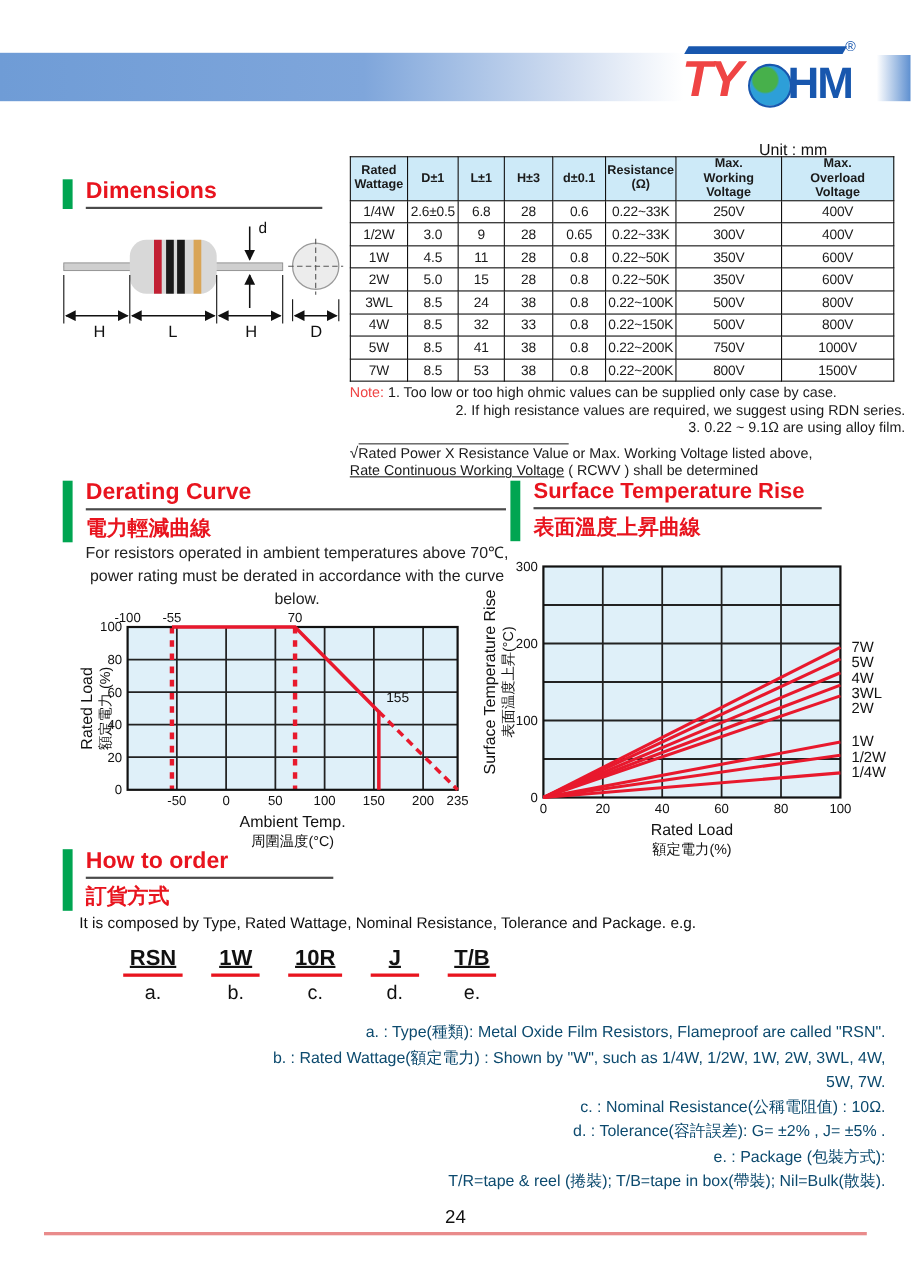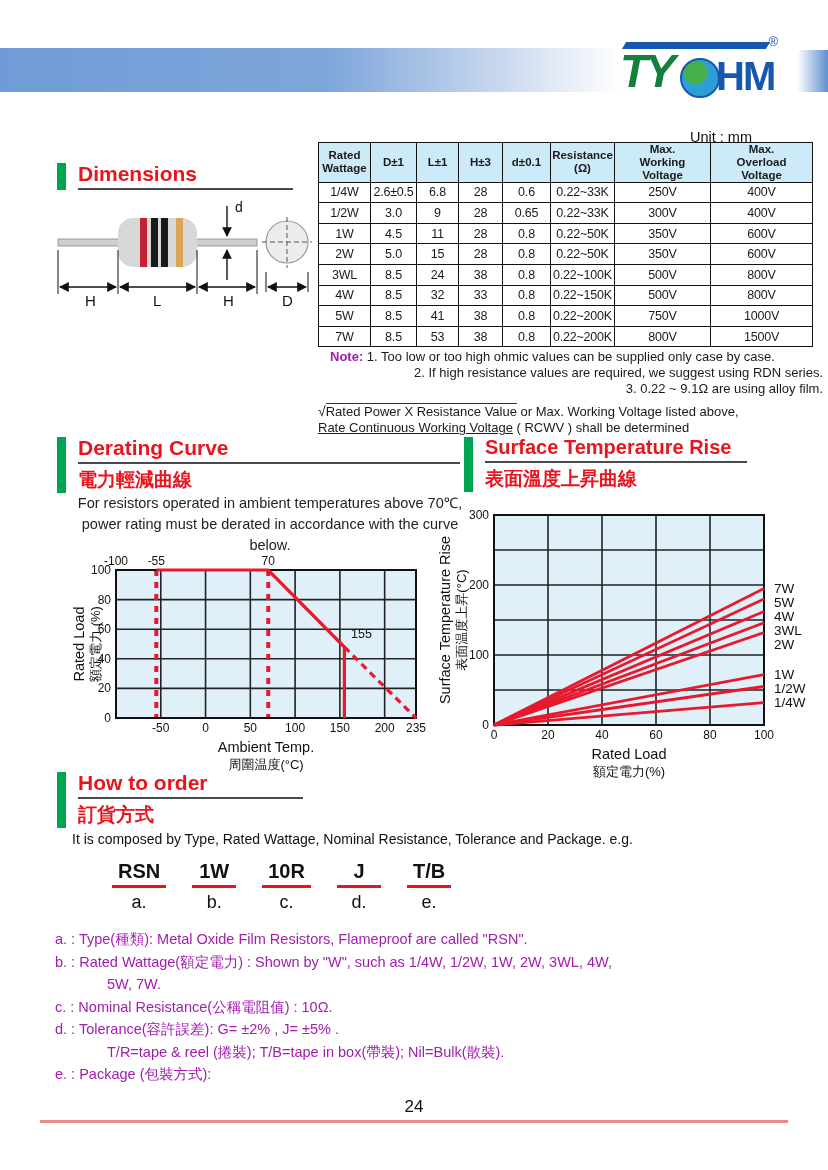--- a/index.html
+++ b/index.html
@@ -6,21 +6,21 @@
   .page{position:relative;width:828px;height:1170px;background:#ffffff;
         font-family:"Liberation Sans",sans-serif;color:#1a1a1a;overflow:hidden;}
 
   
   .header-bar{position:absolute;left:0;top:48px;width:828px;height:44px;
     background:linear-gradient(90deg,#6f9cd6 0%,#7fa6db 40%,#cfdcf0 62%,#ffffff 75%);}
   .series-title{position:absolute;left:38px;top:50px;font-size:31px;font-weight:bold;
     font-style:italic;color:#ffffff;letter-spacing:1px;}
   .logo{position:absolute;left:618px;top:36px;width:160px;height:72px;}
   .logo .bar{position:absolute;left:6px;top:6px;width:144px;height:7px;background:#1857ae;transform:skewX(-30deg);}
-  .logo .ty{position:absolute;left:2px;top:8px;font-size:46px;font-weight:bold;font-style:italic;color:#15803d;letter-spacing:-3px;}
+  .logo .ty{position:absolute;left:2px;top:8px;font-size:46px;font-weight:bold;font-style:italic;color:#ef4444;letter-spacing:-3px;}
   .logo .globe{position:absolute;left:62px;top:22px;width:36px;height:36px;border-radius:50%;
     background:radial-gradient(circle at 38% 35%,#47b04b 0 34%,#2d9fd8 40% 100%);border:2px solid #1857ae;}
   .logo .hm{position:absolute;left:98px;top:18px;font-size:40px;font-weight:bold;color:#1857ae;letter-spacing:-2px;}
   .logo .reg{position:absolute;right:0px;top:-2px;font-size:13px;color:#1857ae;}
   .edge-square{position:absolute;left:797px;top:50px;width:31px;height:42px;
     background:linear-gradient(90deg,#ffffff 0%,#5d8fd0 100%);}
 
   
   .sec{position:absolute;display:flex;}
   .greenbar{width:9px;background:#00a551;margin-right:12px;}
@@ -31,21 +31,21 @@
   .unit-label{position:absolute;left:690px;top:129px;font-size:14.5px;color:#111;}
 
   
   .dim-table{position:absolute;left:318px;top:142px;border-collapse:collapse;table-layout:fixed;width:494px;}
   .dim-table th,.dim-table td{border:1.4px solid #111;text-align:center;padding:0;}
   .dim-table th{background:#cdeaf8;font-size:11.5px;font-weight:bold;white-space:pre-line;line-height:1.12;height:38px;}
   .dim-table td{font-size:12.5px;height:19.6px;letter-spacing:-0.2px;}
 
   
   .notes{position:absolute;left:318px;top:349px;width:505px;font-size:13px;line-height:1.22;}
-  .note-label{color:#a21caf;font-weight:bold;margin-left:12px;}
+  .note-label{color:#ef4444;font-weight:normal;}
   .note-line.cont{padding-left:37px;text-align:right;}
   .rcwv{margin-top:5px;font-size:13px;line-height:1.3;}
   .rcwv .u{text-decoration:underline;}
   .rcwv .ov{border-top:1.4px solid #333;}
   .rcwv .rad{font-size:14px;}
 
   
   .diagram{position:absolute;left:52px;top:192px;}
 
   
@@ -57,23 +57,23 @@
   .axiszh{font:13px "Liberation Sans",sans-serif;fill:#111;}
   .serieslabel{font:13.5px "Liberation Sans",sans-serif;fill:#111;}
   .anno{font:12.5px "Liberation Sans",sans-serif;fill:#111;}
   .derate-desc{position:absolute;left:76px;top:493px;width:388px;font-size:14.5px;line-height:1.45;color:#222;text-align:center;}
 
   
   .order-intro{position:absolute;left:72px;top:831px;font-size:14px;color:#111;}
   .order-codes{position:absolute;left:112px;top:860px;display:flex;gap:26px;}
   .order-item{text-align:center;min-width:44px;}
   .order-code{display:block;font-size:20px;font-weight:bold;color:#111;
-    border-bottom:3px solid #e8141e;padding:0 6px 2px 6px;}
+    border-bottom:3px solid #e8141e;padding:0 6px 2px 6px;text-decoration:underline;}
   .order-letter{display:block;font-size:18px;margin-top:4px;color:#111;}
-  .order-desc{position:absolute;left:55px;top:928px;width:750px;font-size:14.5px;line-height:22.5px;color:#a21caf;}
+  .order-desc{position:absolute;left:55px;top:928px;width:750px;font-size:14.5px;line-height:22.5px;color:#0c4a6e;text-align:right;}
   .desc-line.cont{padding-left:52px;}
 
   
   .page-number{position:absolute;left:0;top:1097px;width:828px;text-align:center;font-size:17px;color:#111;}
   .footer-line{position:absolute;left:40px;top:1120px;width:748px;height:3px;background:#e98b8b;}
 </style>
 </head>
 <body>
 
 <div class="page">
@@ -395,19 +395,19 @@
         <span class="order-code">T/B</span>
         <span class="order-letter">e.</span>
       </div>
     </div>
   <div class="order-desc">
       <div class="desc-line">a. : Type(種類): Metal Oxide Film Resistors, Flameproof are called "RSN".</div>
       <div class="desc-line">b. : Rated Wattage(額定電力) : Shown by "W", such as 1/4W, 1/2W, 1W, 2W, 3WL, 4W,</div>
       <div class="desc-line cont">5W, 7W.</div>
       <div class="desc-line">c. : Nominal Resistance(公稱電阻值) : 10Ω.</div>
       <div class="desc-line">d. : Tolerance(容許誤差): G= ±2% , J= ±5% .</div>
+      <div class="desc-line">e. : Package (包裝方式):</div>
       <div class="desc-line cont">T/R=tape &amp; reel (捲裝); T/B=tape in box(帶裝); Nil=Bulk(散裝).</div>
-      <div class="desc-line">e. : Package (包裝方式):</div>
     </div>
 
   <div class="page-number">24</div>
   <div class="footer-line"></div>
 </div>
 
 </body></html>

